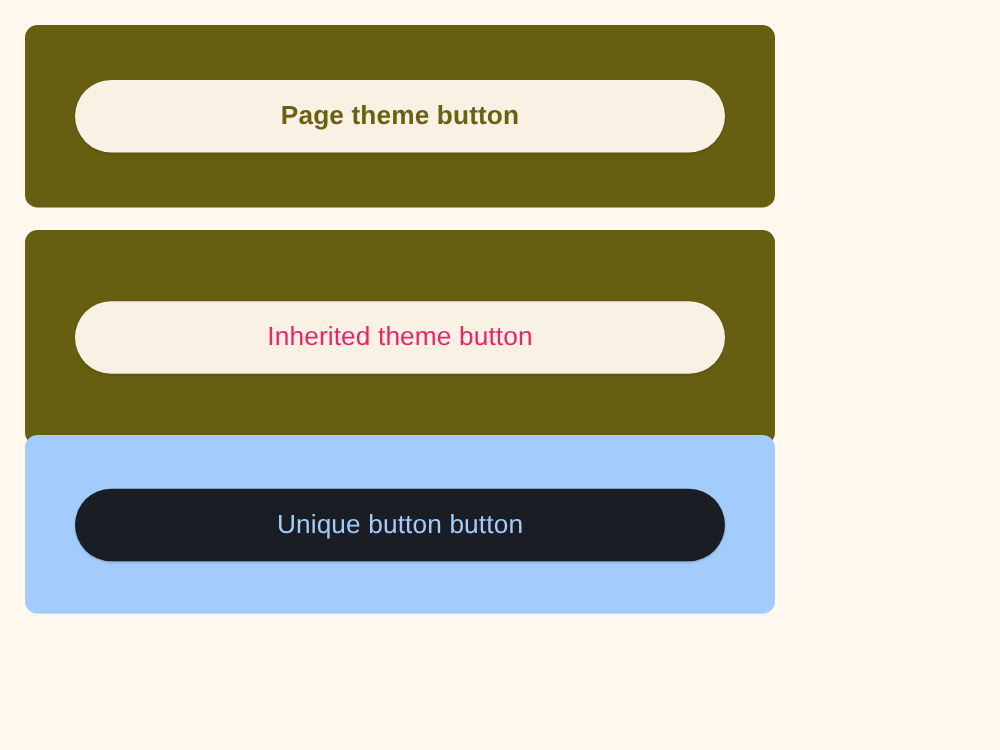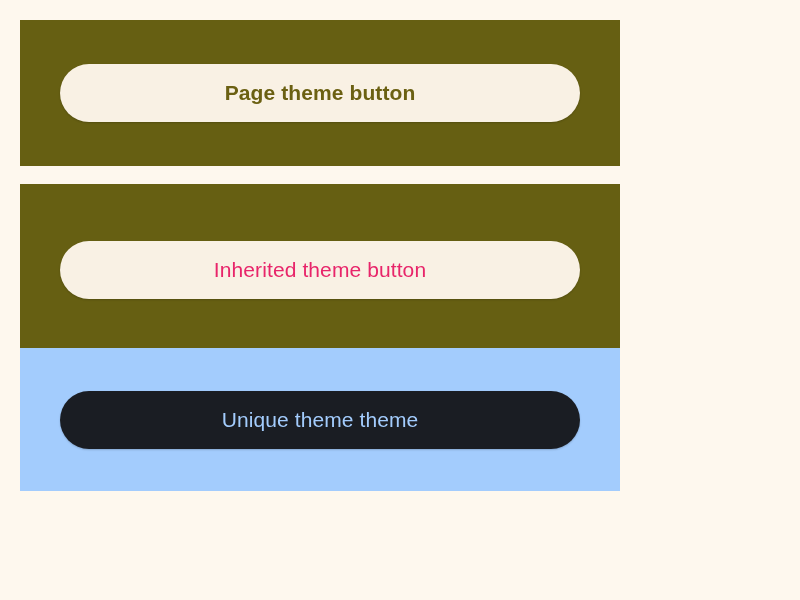--- a/index.html
+++ b/index.html
@@ -22,20 +22,21 @@
   }
 
   .panel {
     position: absolute;
     left: 20px;
     width: 600px;
     box-sizing: border-box;
     display: flex;
     align-items: center;
     justify-content: flex-start;
+    border-radius: 10px;
   }
 
   .panel.olive   { background: #665f12; }
   .panel.blue    { background: #a3ccfd; }
 
   #panel-page      { top: 20px;  height: 146px; }
   #panel-inherited { top: 184px; height: 172px; }
   #panel-unique    { top: 348px; height: 143px; }
 
   .theme-button {
@@ -85,16 +86,16 @@
 
   <section id="panel-page" class="panel olive" style="background: rgb(102, 95, 18);">
     <button id="btn-page" class="theme-button" style="background: rgb(249, 241, 228); color: rgb(107, 96, 18); font-weight: bold;">Page theme button</button>
   </section>
 
   <section id="panel-inherited" class="panel olive" style="background: rgb(102, 95, 18);">
     <button id="btn-inherited" class="theme-button" style="background: rgb(249, 241, 228); color: rgb(232, 37, 106); font-weight: normal;">Inherited theme button</button>
   </section>
 
   <section id="panel-unique" class="panel blue" style="background: rgb(163, 204, 253);">
-    <button id="btn-unique" class="theme-button" style="background: rgb(26, 29, 35); color: rgb(163, 204, 253); font-weight: normal;">Unique theme theme</button>
+    <button id="btn-unique" class="theme-button" style="background: rgb(26, 29, 35); color: rgb(163, 204, 253); font-weight: normal;">Unique button button</button>
   </section>
 
 </div>
 
 </body></html>

